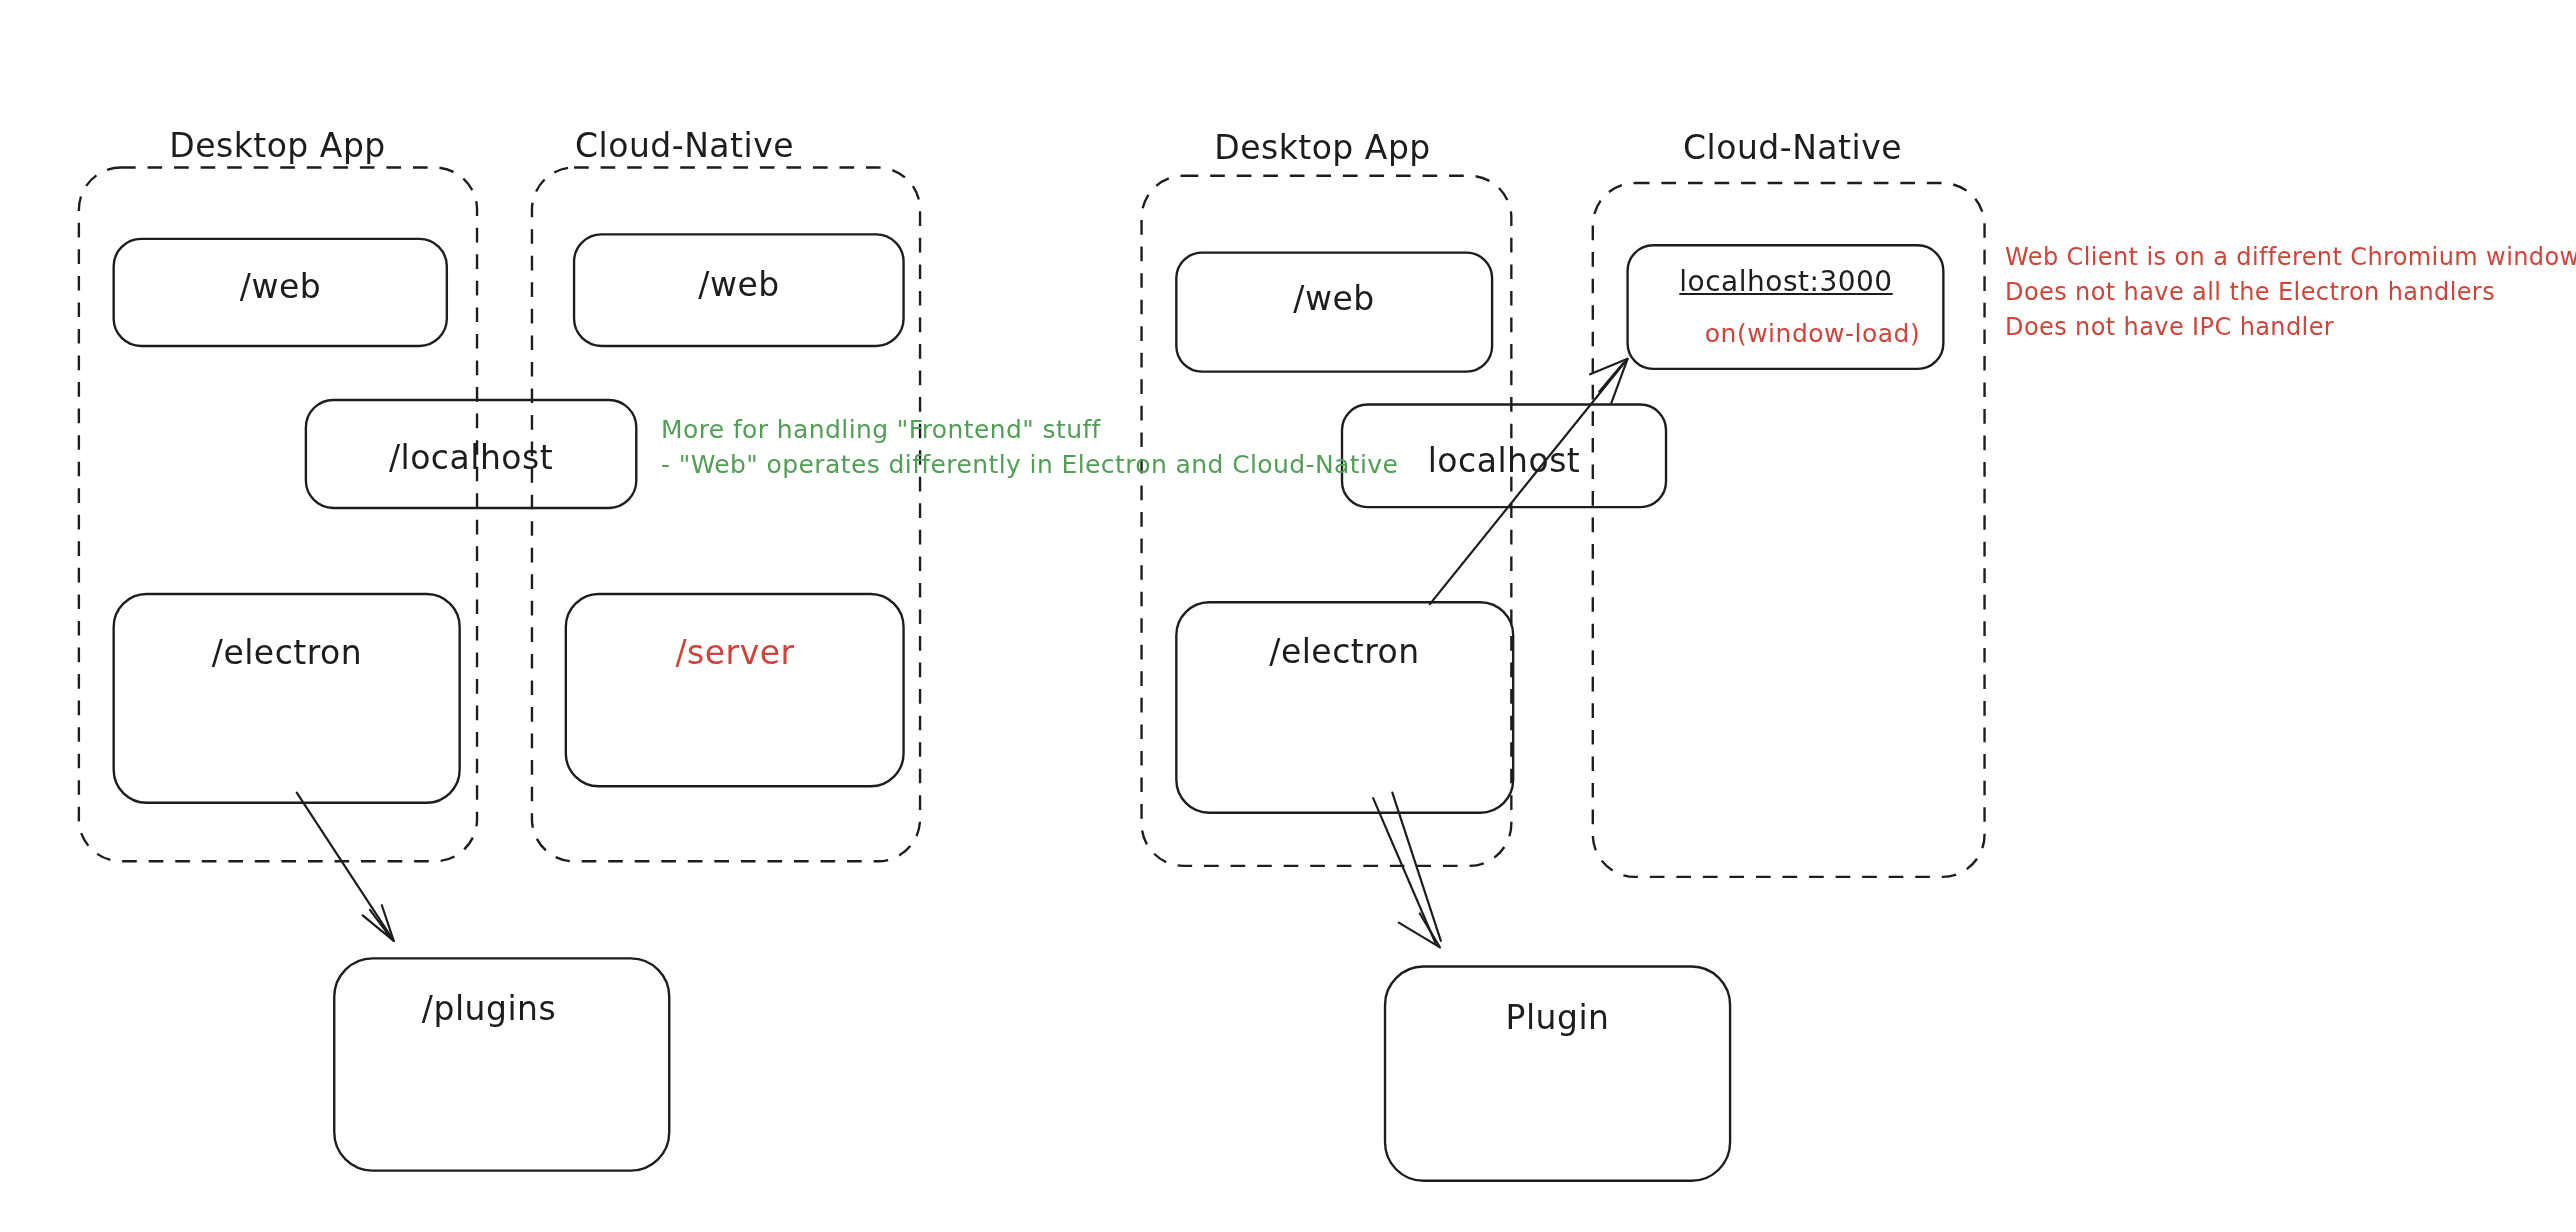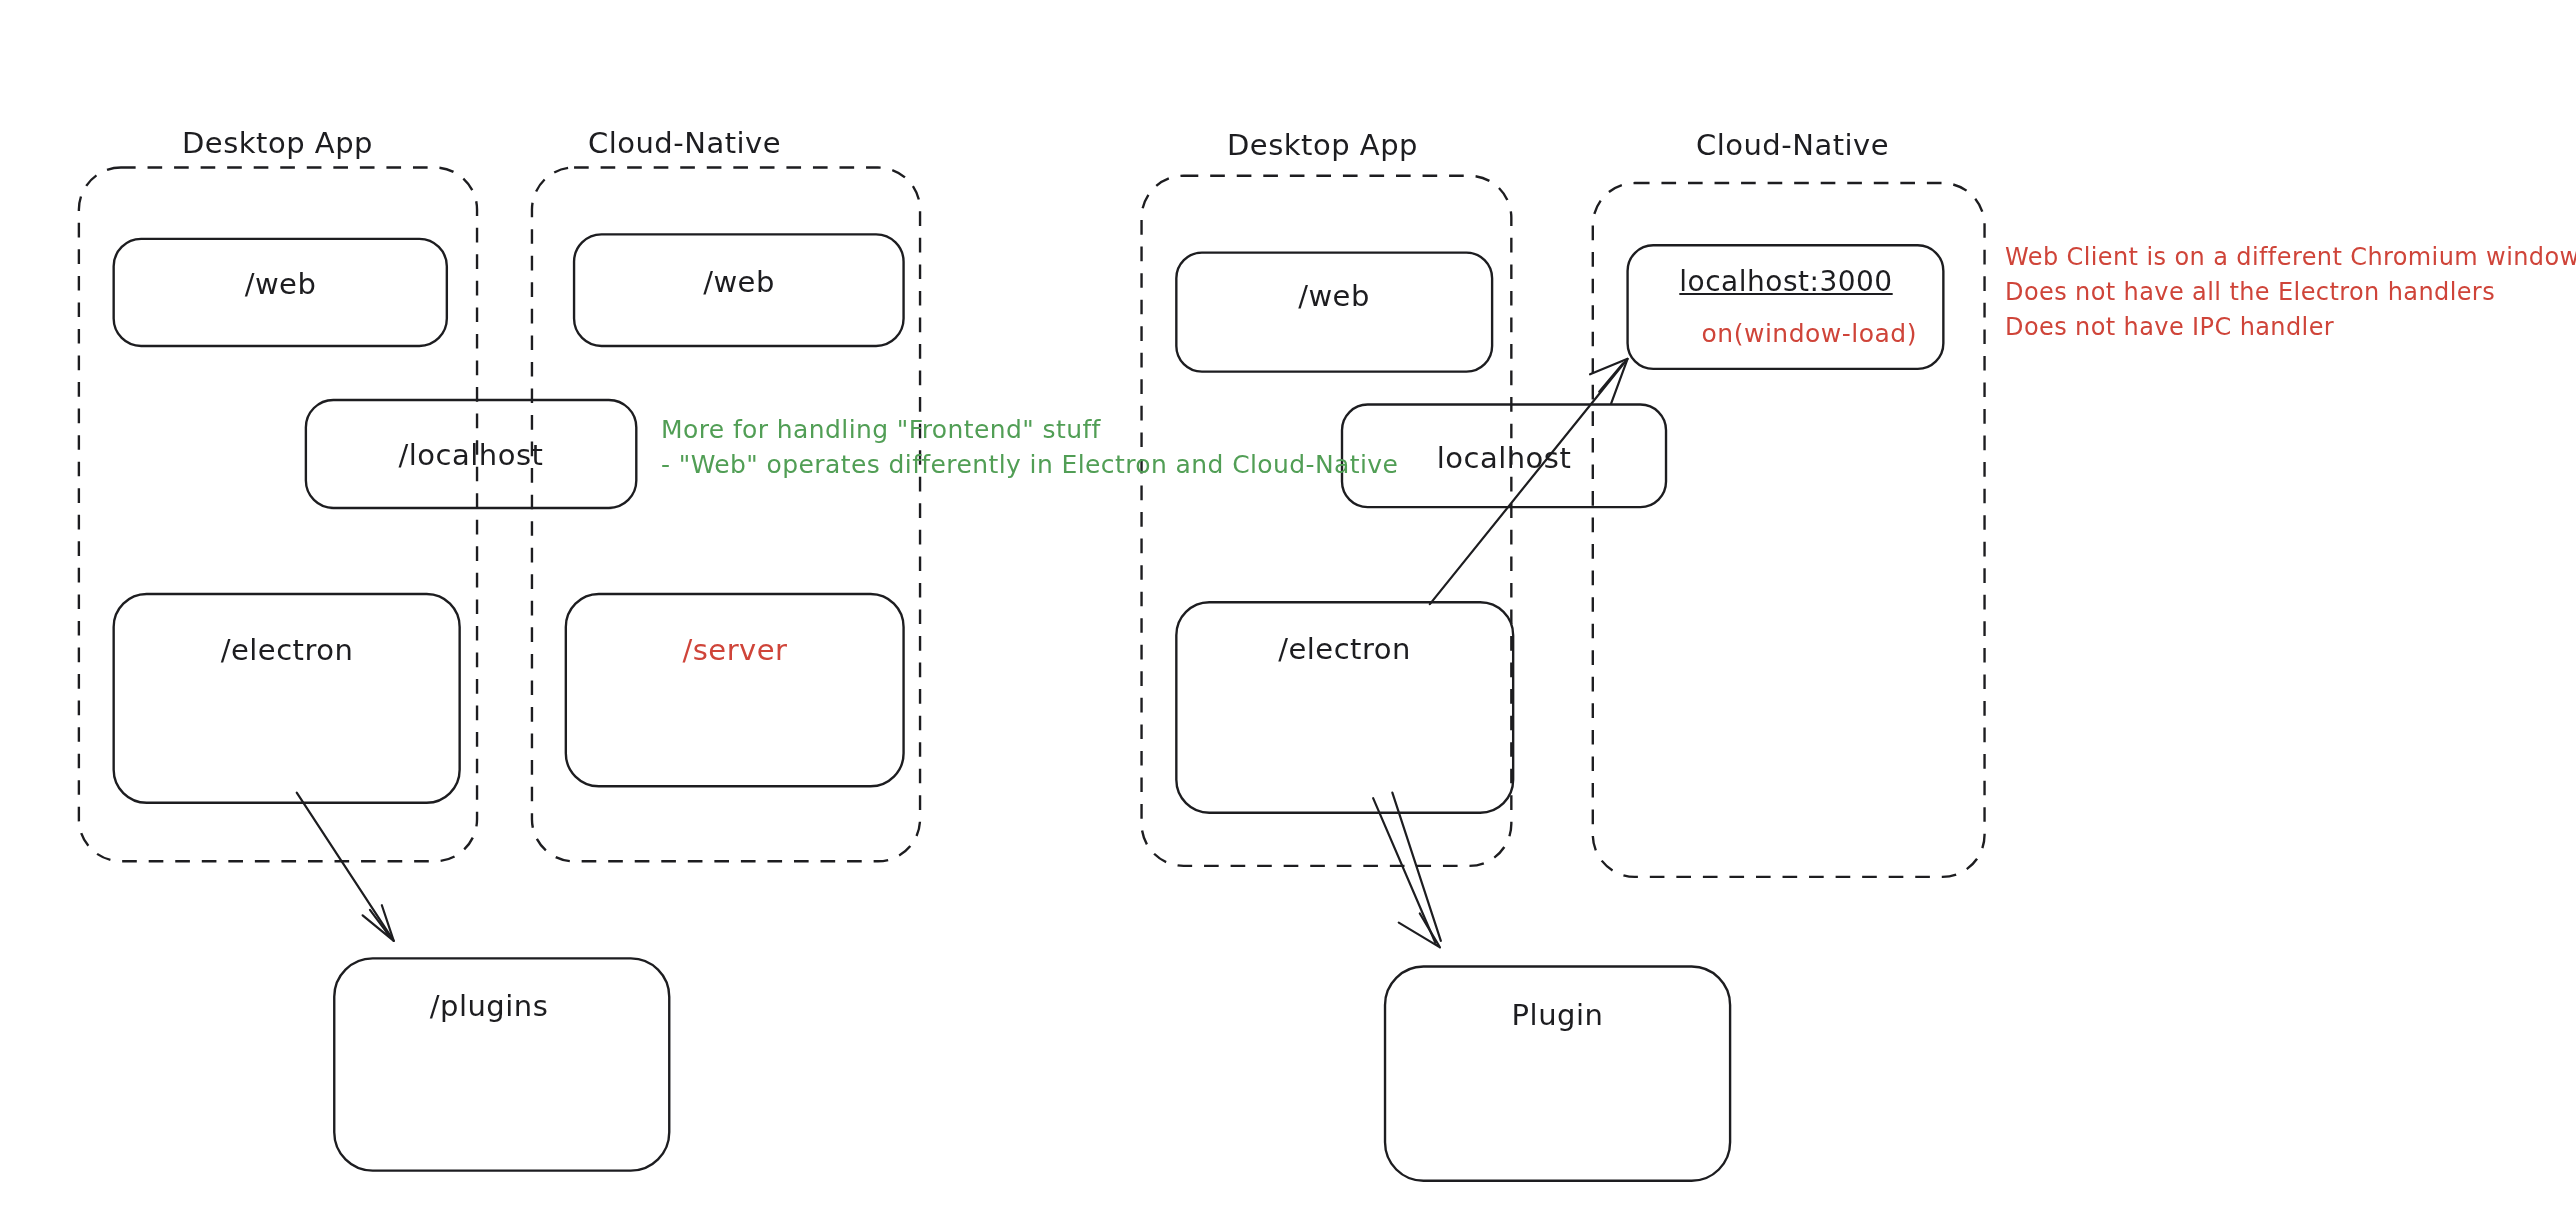--- a/index.html
+++ b/index.html
@@ -31,38 +31,38 @@
   }
   svg.wires rect.dashed { stroke-dasharray: 16 13; stroke-linecap: butt; }
   svg.wires path {
     fill: none;
     stroke: var(--ink);
     stroke-width: 2.4;
     stroke-linecap: round;
   }
   .lbl {
     position: absolute;
-    font-size: 29px;
+    font-size: 33px;
     letter-spacing: 0.5px;
     text-align: center;
     white-space: nowrap;
     color: var(--ink);
   }
   .lbl.red { color: var(--red); }
   .note {
     position: absolute;
     font-size: 24px;
     letter-spacing: 0.4px;
     white-space: nowrap;
     text-align: left;
   }
   .note > div { height: 35px; line-height: 35px; }
   .note.green { color: var(--green); }
   .note.red { color: var(--red); }
-  .right-align { text-align: right; }
+  .right-align { text-align: center; margin-left: 40px; }
 </style>
 </head>
 <body>
 
 <div class="canvas">
 
   <svg class="wires" viewBox="0 0 2814 1346" width="2576" height="1232">
 
     <rect class="dashed" x="86" y="183" width="435" height="758" rx="46"></rect>
     <rect class="dashed" x="581" y="183" width="424" height="758" rx="46"></rect>

